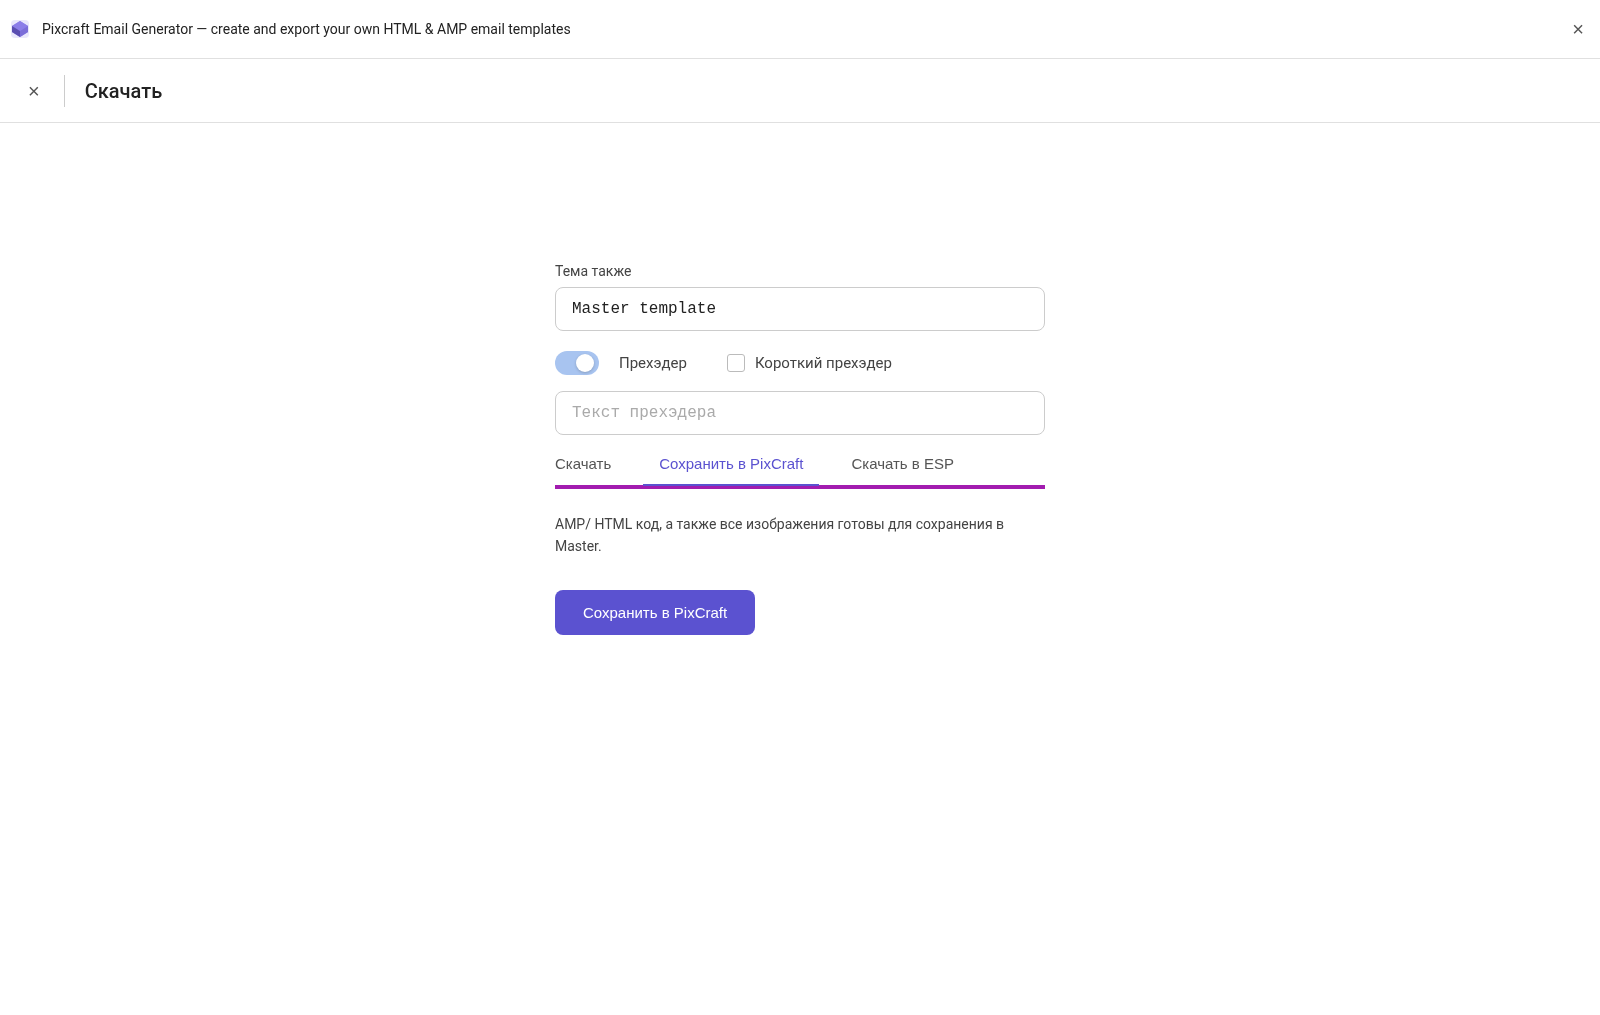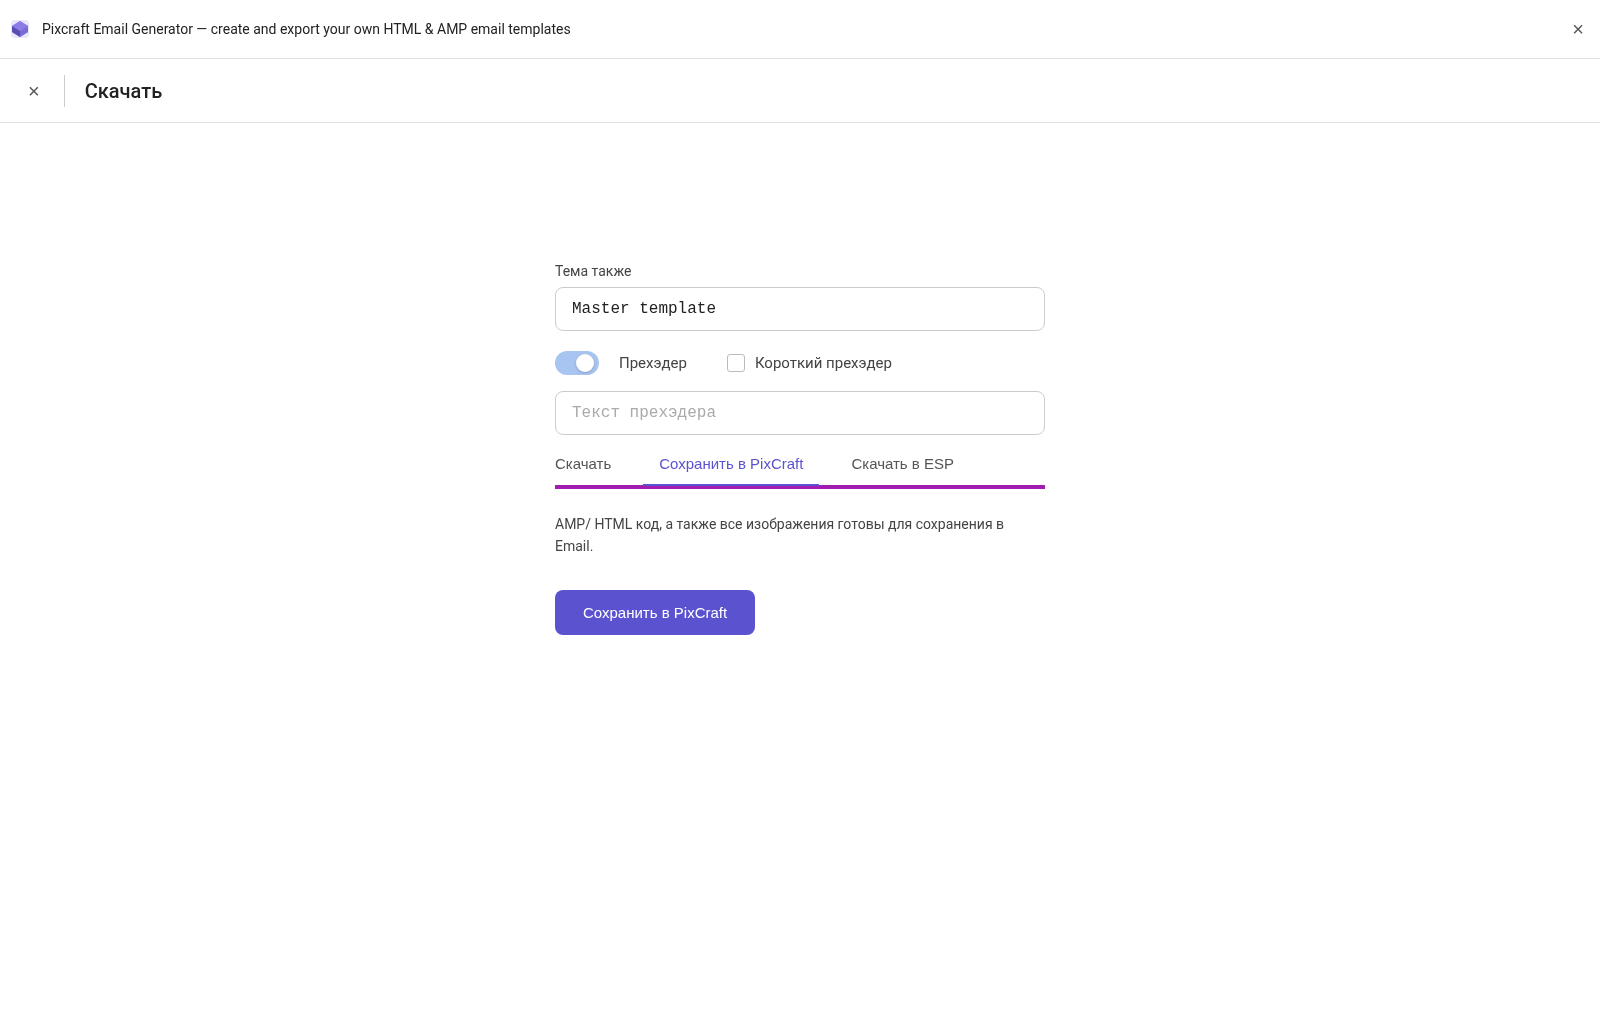--- a/index.html
+++ b/index.html
@@ -309,19 +309,19 @@
     <input type="text" class="text-input" placeholder="Текст прехэдера" style="">
 
     
     <div class="tabs">
       <button class="tab">Скачать</button>
       <button class="tab active">Сохранить в PixCraft</button>
       <button class="tab">Скачать в ESP</button>
     </div>
 
     
-    <div class="description-text">AMP/ HTML код, а также все изображения готовы для сохранения в Email.</div>
+    <div class="description-text">AMP/ HTML код, а также все изображения готовы для сохранения в Master.</div>
 
     
     <button class="save-btn">Сохранить в PixCraft</button>
 
   </div>
 </div>
 
 </body></html>

